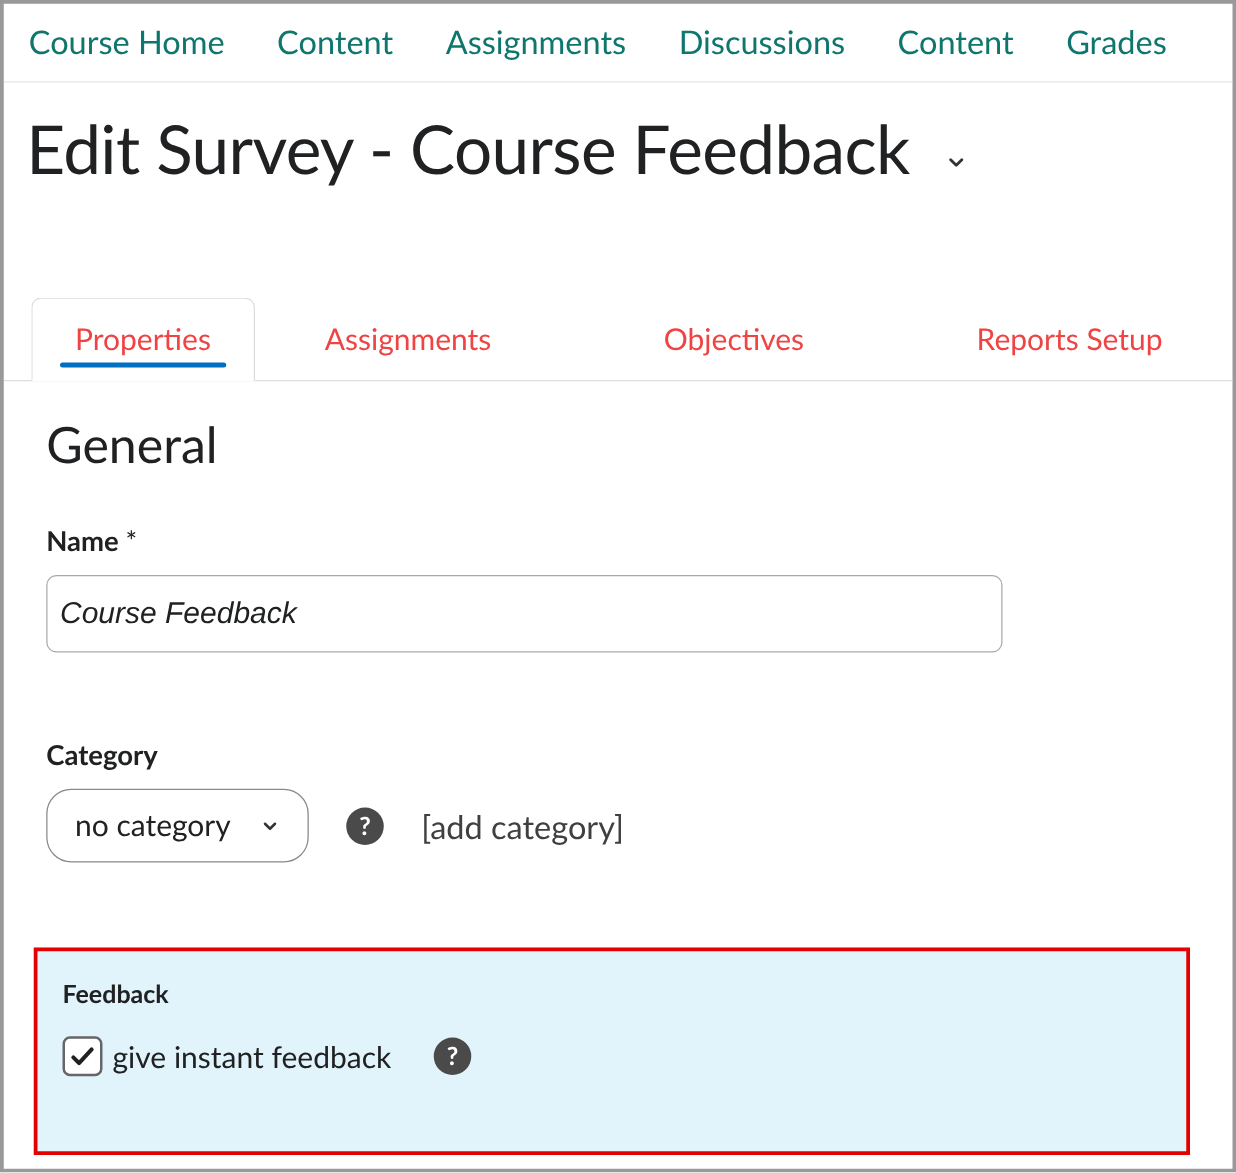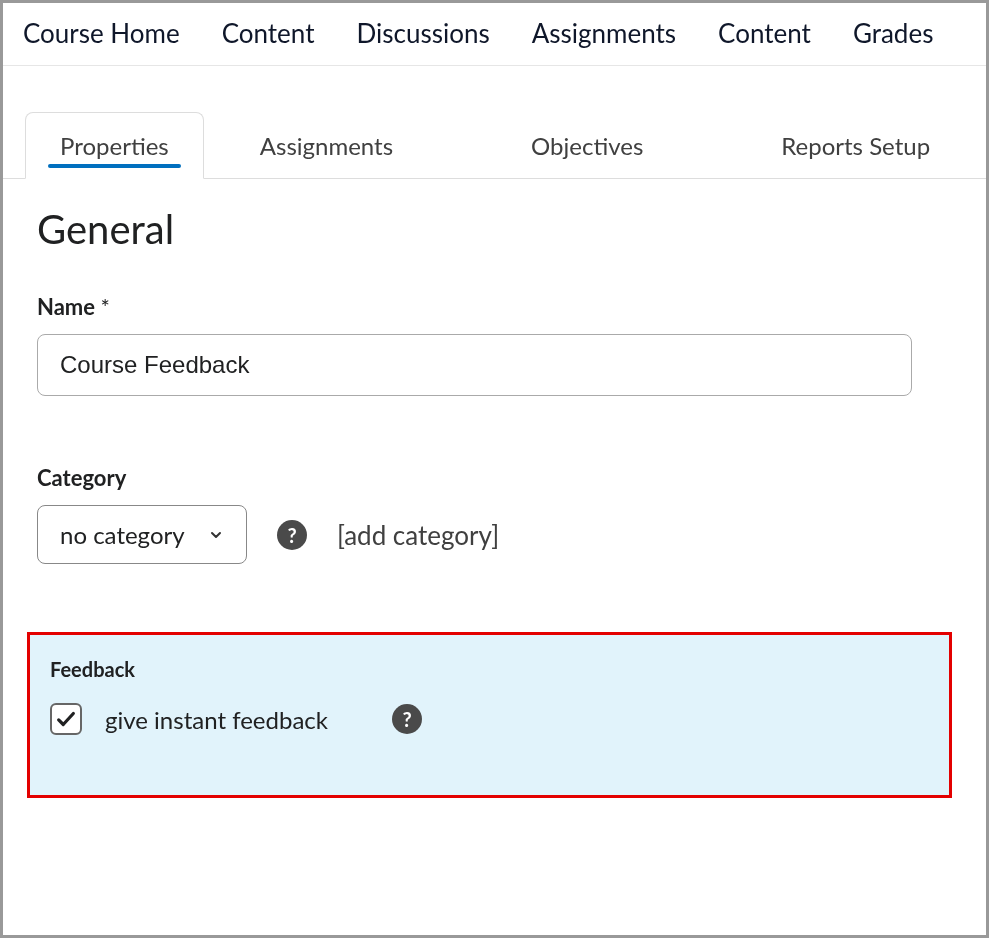--- a/index.html
+++ b/index.html
@@ -1,78 +1,86 @@
 <!DOCTYPE html>
 <html><head>
 <meta charset="utf-8">
 <style>
   * { box-sizing: border-box; margin: 0; padding: 0; }
   html, body { width: 989px; height: 938px; font-family: "Segoe UI", "Lato", Arial, sans-serif; background: #fff; color: #202122; }
   .frame { width: 989px; height: 938px; border: 3px solid #999; background: #fff; overflow: hidden; }
 
   
   .topnav { display: flex; gap: 42px; padding: 14px 20px 16px 20px; border-bottom: 1px solid #e6e6e6; }
-  .topnav a { font-size: 26px; color: #0f172a; text-decoration: none; cursor: pointer; }
+  .topnav a { font-size: 26px; color: #0f766e; text-decoration: none; cursor: pointer; }
 
   
   .title-row { display: flex; align-items: baseline; gap: 28px; padding: 20px 18px 40px 18px; }
   .title-row h1 { font-size: 54px; font-weight: 400; letter-spacing: -0.5px; }
   .title-row .chev { font-size: 20px; color: #444; padding-bottom: 8px; cursor: pointer; }
 
   
   .tabs { display: flex; align-items: flex-end; border-bottom: 1px solid #ddd; padding-left: 22px; margin-top: 46px; }
-  .tab { font-size: 24px; padding: 18px 34px 18px 34px; color: #404040; cursor: pointer; position: relative; }
+  .tab { font-size: 24px; padding: 18px 34px 18px 34px; color: #ef4444; cursor: pointer; position: relative; }
   .tab.active { border: 1px solid #ddd; border-bottom: 1px solid #fff; border-top-left-radius: 8px; border-top-right-radius: 8px; margin-bottom: -1px; background: #fff; }
   .tab.active::after { content: ""; position: absolute; left: 22px; right: 22px; bottom: 10px; height: 4px; background: #006fbf; border-radius: 2px; }
   .tab-gap { width: 22px; }
   .tab-gap.wide { width: 70px; }
 
   
   .content { padding: 26px 30px 0 34px; }
   .content h2 { font-size: 40px; font-weight: 400; margin-bottom: 40px; }
 
   .field-label { font-size: 22px; font-weight: 700; margin-bottom: 14px; display: block; }
   .req { font-weight: 400; }
 
-  .text-input { width: 875px; height: 62px; border: 1px solid #aaa; border-radius: 8px; font-size: 24px; padding: 0 22px; color: #202122; outline: none; }
+  .text-input { width: 765px; height: 62px; border: 1px solid #aaa; border-radius: 8px; font-size: 24px; padding: 0 10px; color: #202122; outline: none; font-style: italic; }
 
   .group { margin-bottom: 68px; }
 
   .cat-row { display: flex; align-items: center; gap: 30px; }
-  .select-box { display: inline-flex; align-items: center; gap: 18px; border: 1px solid #888; border-radius: 8px; padding: 14px 22px; font-size: 24px; cursor: pointer; min-width: 210px; justify-content: space-between; }
+  .select-box { display: inline-flex; align-items: center; gap: 18px; border: 1px solid #888; border-radius: 20px; padding: 14px 22px; font-size: 24px; cursor: pointer; min-width: 210px; justify-content: space-between; }
   .select-box .chev-down { width: 16px; height: 16px; }
 
   .help-icon { width: 30px; height: 30px; border-radius: 50%; background: #4a4a4a; color: #fff; display: inline-flex; align-items: center; justify-content: center; font-size: 20px; font-weight: 700; cursor: pointer; }
 
   .link-blue { color: #404040; font-size: 26px; text-decoration: none; cursor: pointer; }
 
   
   .feedback-box { margin: 30px 4px 0 -10px; border: 3px solid #e30000; background: #e1f3fb; padding: 22px 20px 60px 20px; }
   .feedback-box .section-label { font-size: 20px; font-weight: 700; margin-bottom: 22px; display: block; }
-  .fb-row { display: flex; align-items: center; gap: 23px; }
+  .fb-row { display: flex; align-items: center; gap: 8px; }
   .checkbox { width: 32px; height: 32px; border: 2px solid #666; border-radius: 6px; background: #fff; display: inline-flex; align-items: center; justify-content: center; cursor: pointer; }
   .checkbox svg { width: 22px; height: 22px; }
   .fb-label { font-size: 24px; }
 
   svg.chev-sm { width: 18px; height: 18px; }
 </style>
 </head>
 <body>
 
 <div class="frame">
 
   <nav class="topnav">
     <a>Course Home</a>
     <a>Content</a>
+    <a>Assignments</a>
     <a>Discussions</a>
-    <a>Assignments</a>
     <a>Content</a>
     <a>Grades</a>
   </nav>
 
+  <div class="title-row">
+    <h1>Edit Survey - Course Feedback</h1>
+    <span class="chev">
+      <svg class="chev-sm" viewBox="0 0 24 24" fill="none" stroke="#333" stroke-width="3" stroke-linecap="round" stroke-linejoin="round">
+          <polyline points="6 9 12 15 18 9"></polyline>
+        </svg>
+    </span>
+  </div>
 
   <div class="tabs">
     <div class="tab active">Properties</div>
     <div class="tab-gap"></div>
     <div class="tab">Assignments</div>
     <div class="tab-gap wide"></div>
     <div class="tab">Objectives</div>
     <div class="tab-gap wide"></div>
     <div class="tab">Reports Setup</div>
   </div>

